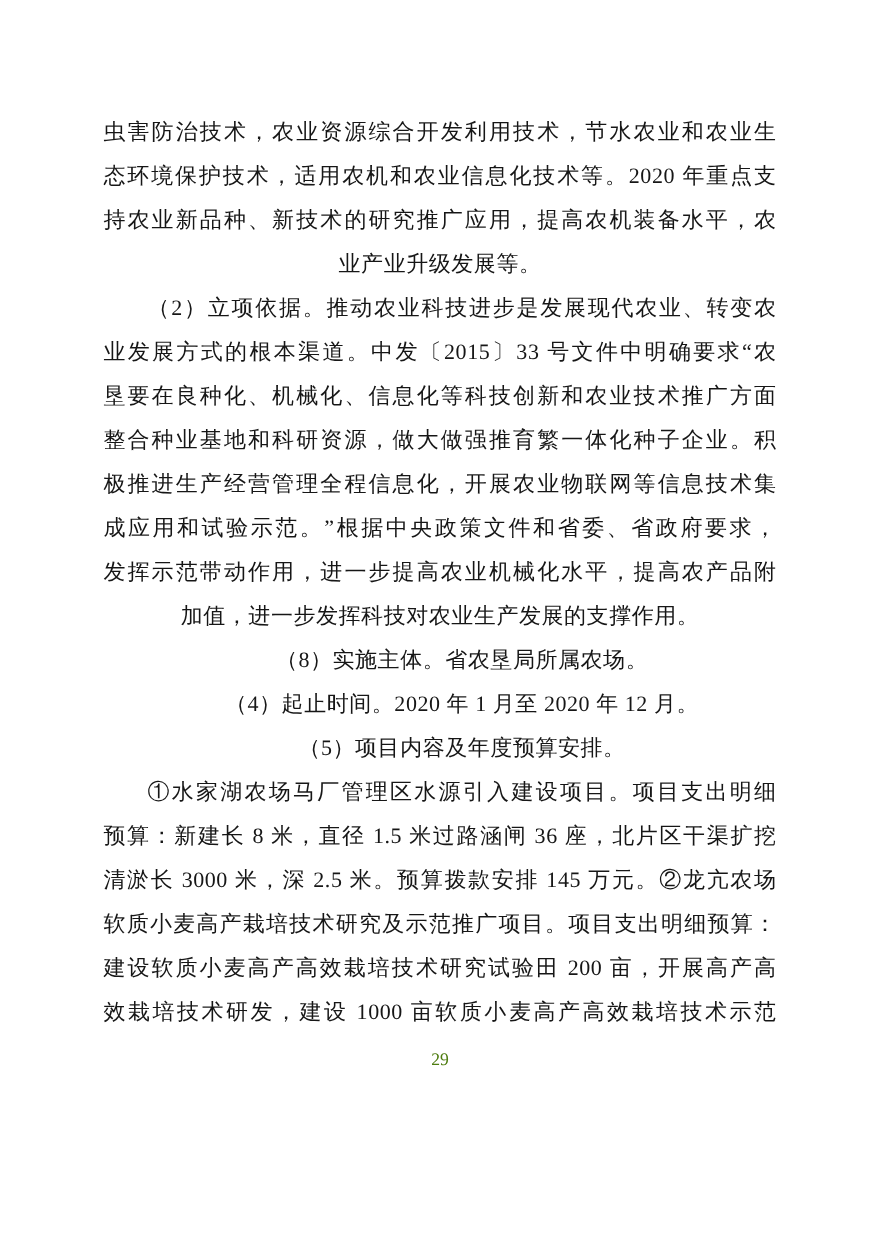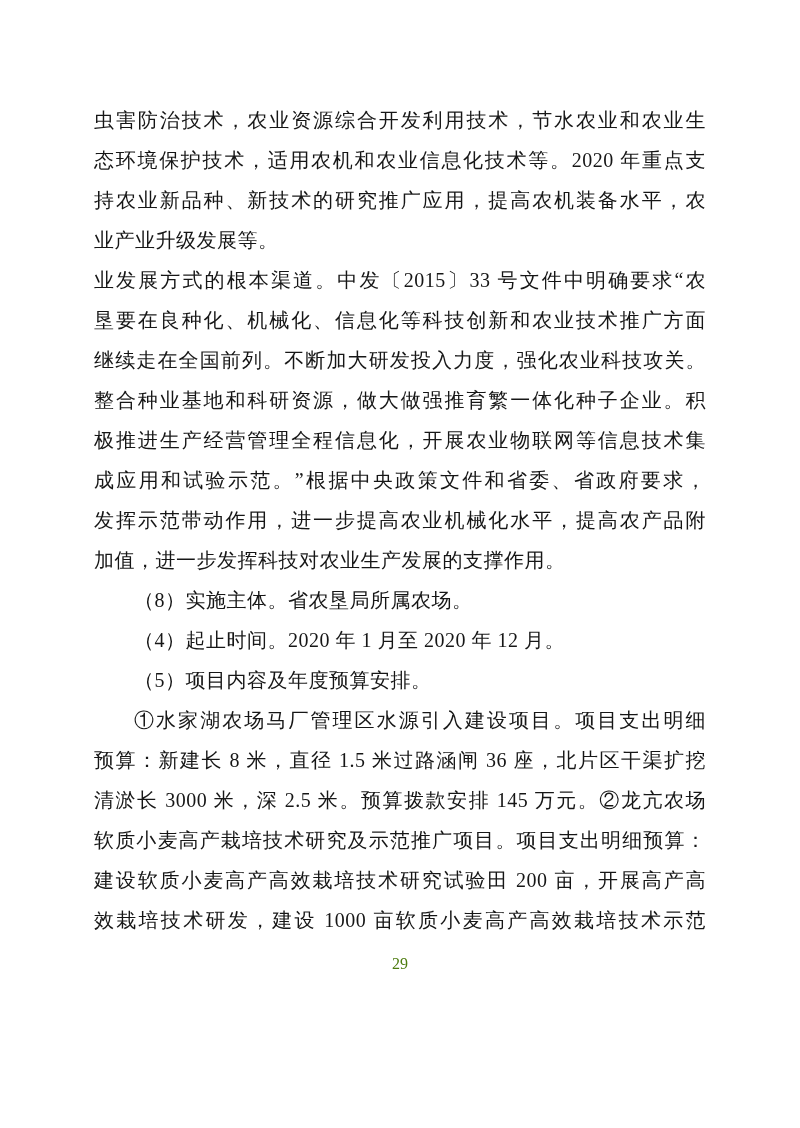--- a/index.html
+++ b/index.html
@@ -19,21 +19,21 @@
     overflow: hidden;
   }
   .body-text {
     width: 100%;
   }
   .line {
     font-size: 20px;
     line-height: 40px;
     height: 40px;
     overflow: hidden;
-    text-align: left;
+    text-align: center;
     letter-spacing: 0.5px;
   }
   .line.justify {
     text-align: justify;
     text-align-last: justify;
     text-justify: inter-character;
   }
   .line.indent {
     text-indent: 2em;
   }
@@ -48,23 +48,23 @@
 </style>
 </head>
 <body>
 
 <div class="page">
   <div class="body-text" id="body-lines">
       <div class="line justify">虫害防治技术，农业资源综合开发利用技术，节水农业和农业生</div>
       <div class="line justify">态环境保护技术，适用农机和农业信息化技术等。2020 年重点支</div>
       <div class="line justify">持农业新品种、新技术的研究推广应用，提高农机装备水平，农</div>
       <div class="line">业产业升级发展等。</div>
+      <div class="line justify indent">（2）立项依据。推动农业科技进步是发展现代农业、转变农</div>
       <div class="line justify">业发展方式的根本渠道。中发〔2015〕33 号文件中明确要求“农</div>
       <div class="line justify">垦要在良种化、机械化、信息化等科技创新和农业技术推广方面</div>
-      <div class="line justify">继续走在全国前列。不断加大研发投入力度，强化农业科技攻关。</div>
       <div class="line justify">整合种业基地和科研资源，做大做强推育繁一体化种子企业。积</div>
       <div class="line justify">极推进生产经营管理全程信息化，开展农业物联网等信息技术集</div>
       <div class="line justify">成应用和试验示范。”根据中央政策文件和省委、省政府要求，</div>
       <div class="line justify">发挥示范带动作用，进一步提高农业机械化水平，提高农产品附</div>
       <div class="line">加值，进一步发挥科技对农业生产发展的支撑作用。</div>
       <div class="line indent">（8）实施主体。省农垦局所属农场。</div>
       <div class="line indent">（4）起止时间。2020 年 1 月至 2020 年 12 月。</div>
       <div class="line indent">（5）项目内容及年度预算安排。</div>
       <div class="line justify indent">①水家湖农场马厂管理区水源引入建设项目。项目支出明细</div>
       <div class="line justify">预算：新建长 8 米，直径 1.5 米过路涵闸 36 座，北片区干渠扩挖</div>

